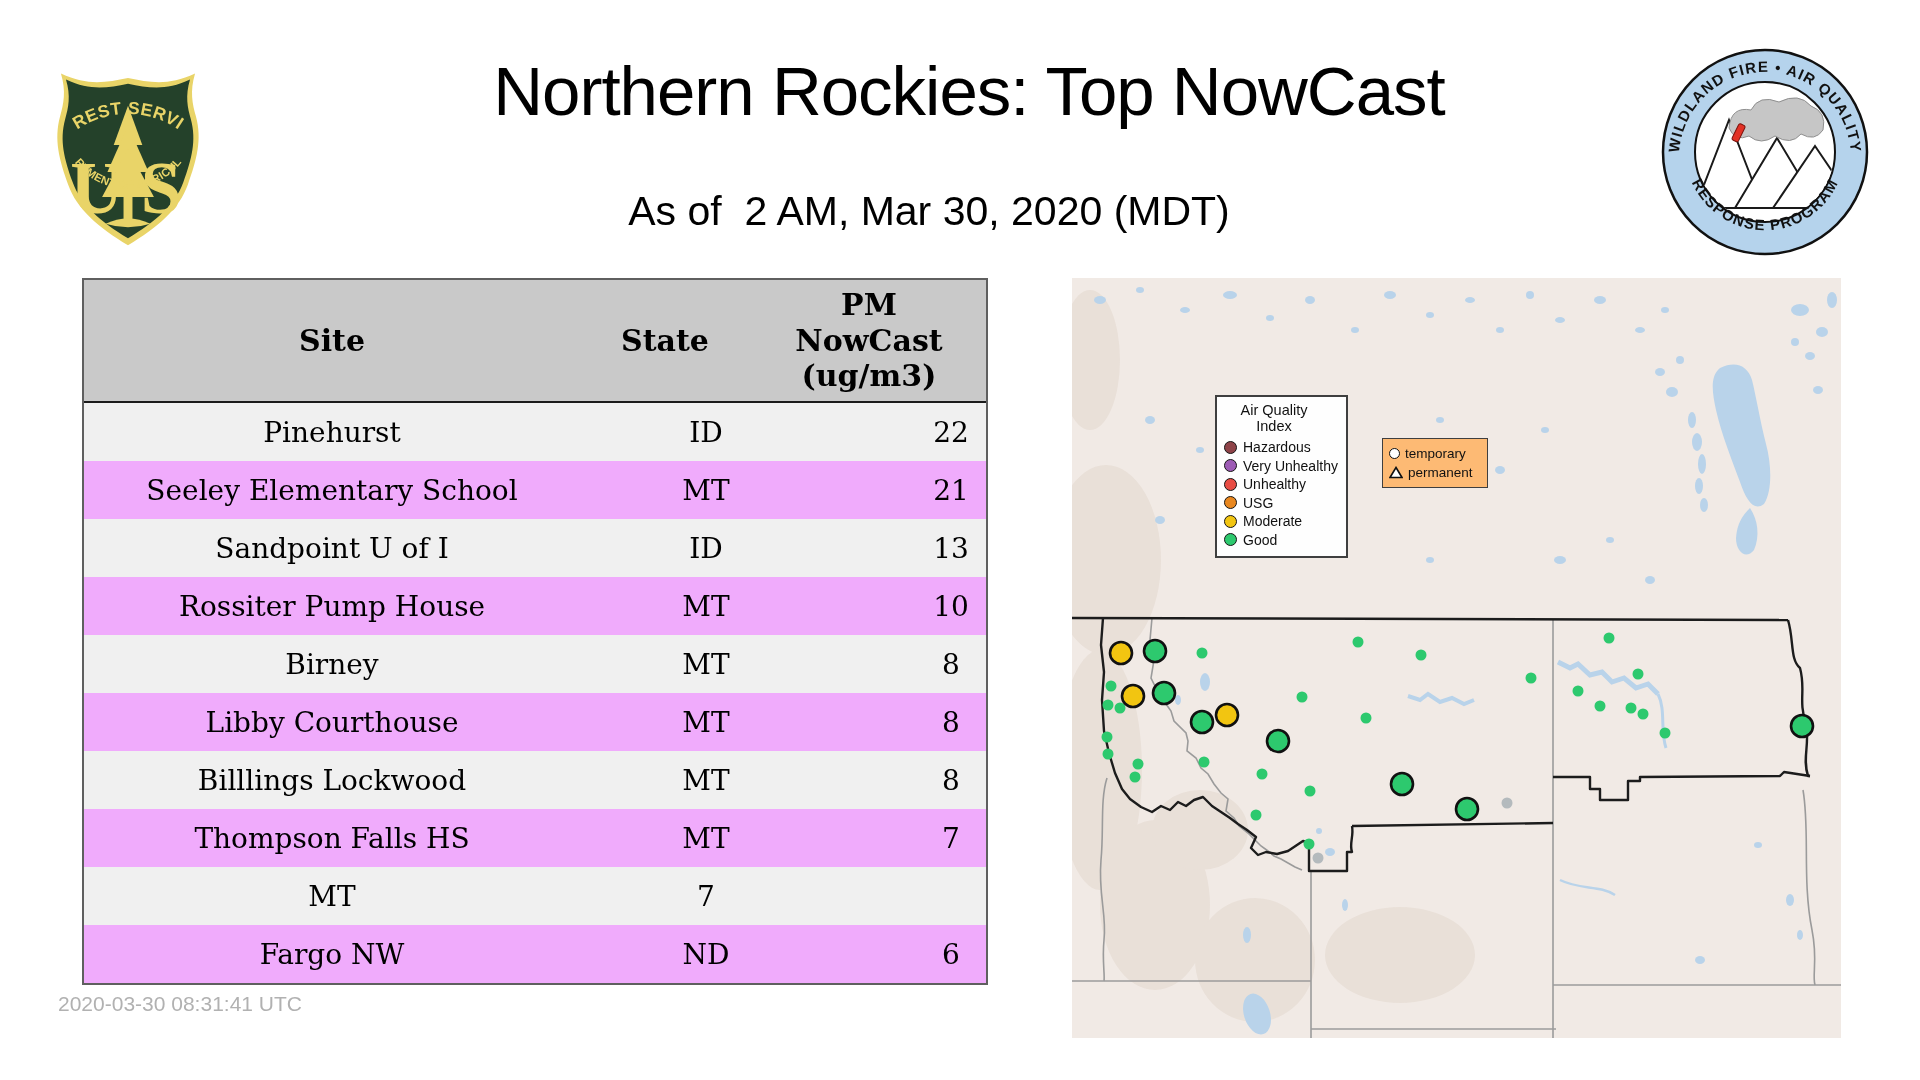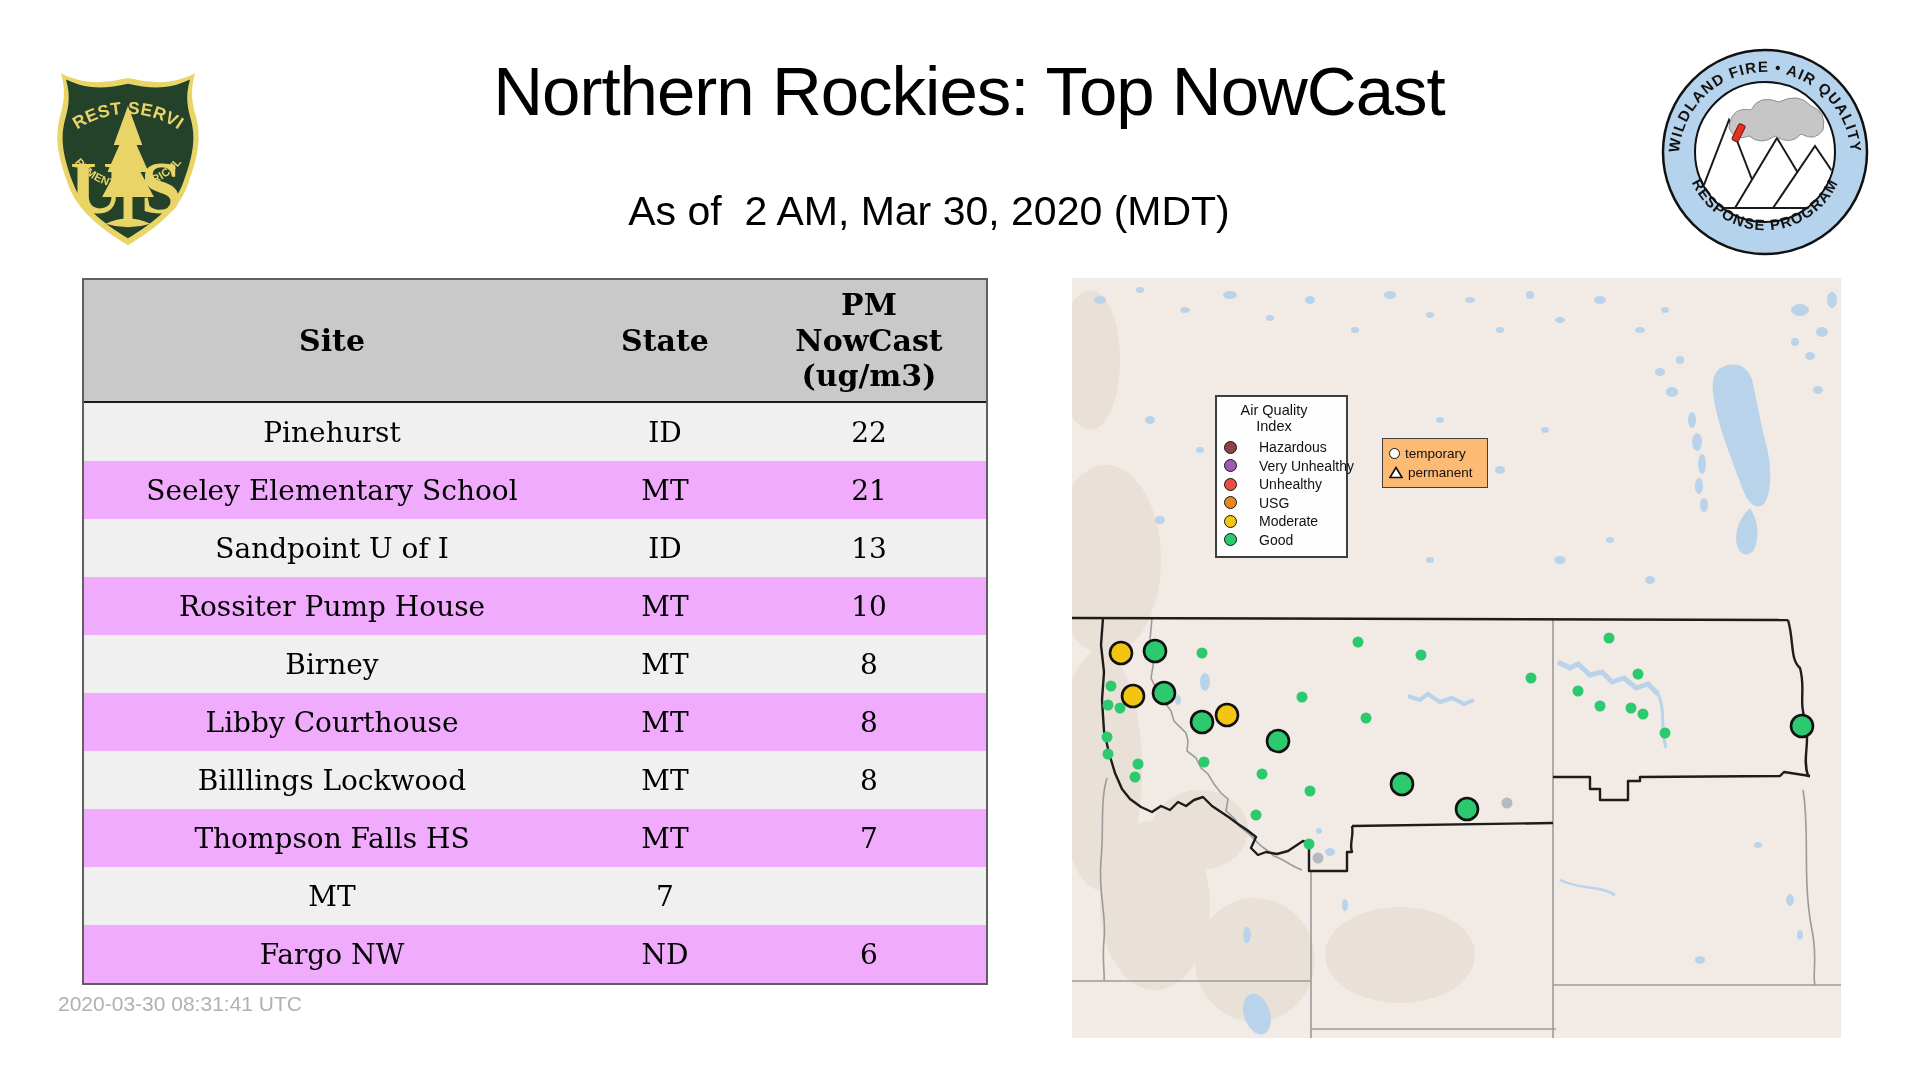--- a/index.html
+++ b/index.html
@@ -16,36 +16,36 @@
   .shield-logo{left:52px;top:56px;width:152px;height:196px;}
   .round-logo{left:1659px;top:46px;width:212px;height:212px;}
 
   
   .data-table{left:82px;top:278px;width:906px;border:2px solid #5f5f5f;
               font-family:"DejaVu Serif","Liberation Serif",serif;box-sizing:border-box;}
   .t-head{display:grid;grid-template-columns:496px 170px 238px;background:#c9c9c9;
           border-bottom:2px solid #1a1a1a;height:121px;align-items:center;}
   .t-head .hcell{text-align:center;font-weight:bold;font-size:30px;color:#000;line-height:1.18;}
   .t-head .hcell.pm{white-space:pre-line;}
-  .t-body .trow{display:grid;grid-template-columns:496px 170px 238px;height:58px;align-items:center;}
+  .t-body .trow{display:grid;grid-template-columns:496px 170px 238px;height:58px;align-items:center;gap:41px;}
   .t-body .trow.odd{background:#f0f0f0;}
   .t-body .trow.even{background:#f0abfc;}
   .t-body .tcell{text-align:center;font-size:28px;color:#000;}
 
   
   .timestamp{left:58px;top:992px;font-size:21px;color:#b1b1b1;}
 
   
   .map-wrap{left:1072px;top:278px;width:769px;height:760px;}
   .map-svg{position:absolute;left:0;top:0;}
 
   .aqi-legend{position:absolute;left:143px;top:117px;width:133px;box-sizing:border-box;
               background:#fefefe;border:2px solid #3f3f3f;padding:5px 22px 7px 7px;}
   .aqi-legend .leg-title{font-size:14.5px;color:#111;text-align:center;margin-bottom:4px;}
-  .leg-row{display:flex;align-items:center;gap:22px;height:18.5px;}
+  .leg-row{display:flex;align-items:center;gap:6px;height:18.5px;}
   .leg-dot{width:13px;height:13px;border-radius:50%;border:1.6px solid #151515;flex:0 0 auto;box-sizing:border-box;}
   .leg-label{font-size:14px;color:#111;white-space:nowrap;}
 
   .type-legend{position:absolute;left:310px;top:160px;width:106px;box-sizing:border-box;
                background:#fdba74;border:1.5px solid #3f3f3f;padding:5px 6px;}
   .type-row{display:flex;align-items:center;gap:5px;height:19px;}
   .type-label{font-size:13.5px;color:#111;}
   .tmp-circle{width:11px;height:11px;border-radius:50%;border:1.7px solid #111;background:#fff;box-sizing:border-box;flex:0 0 auto;}
 </style>
 </head>

